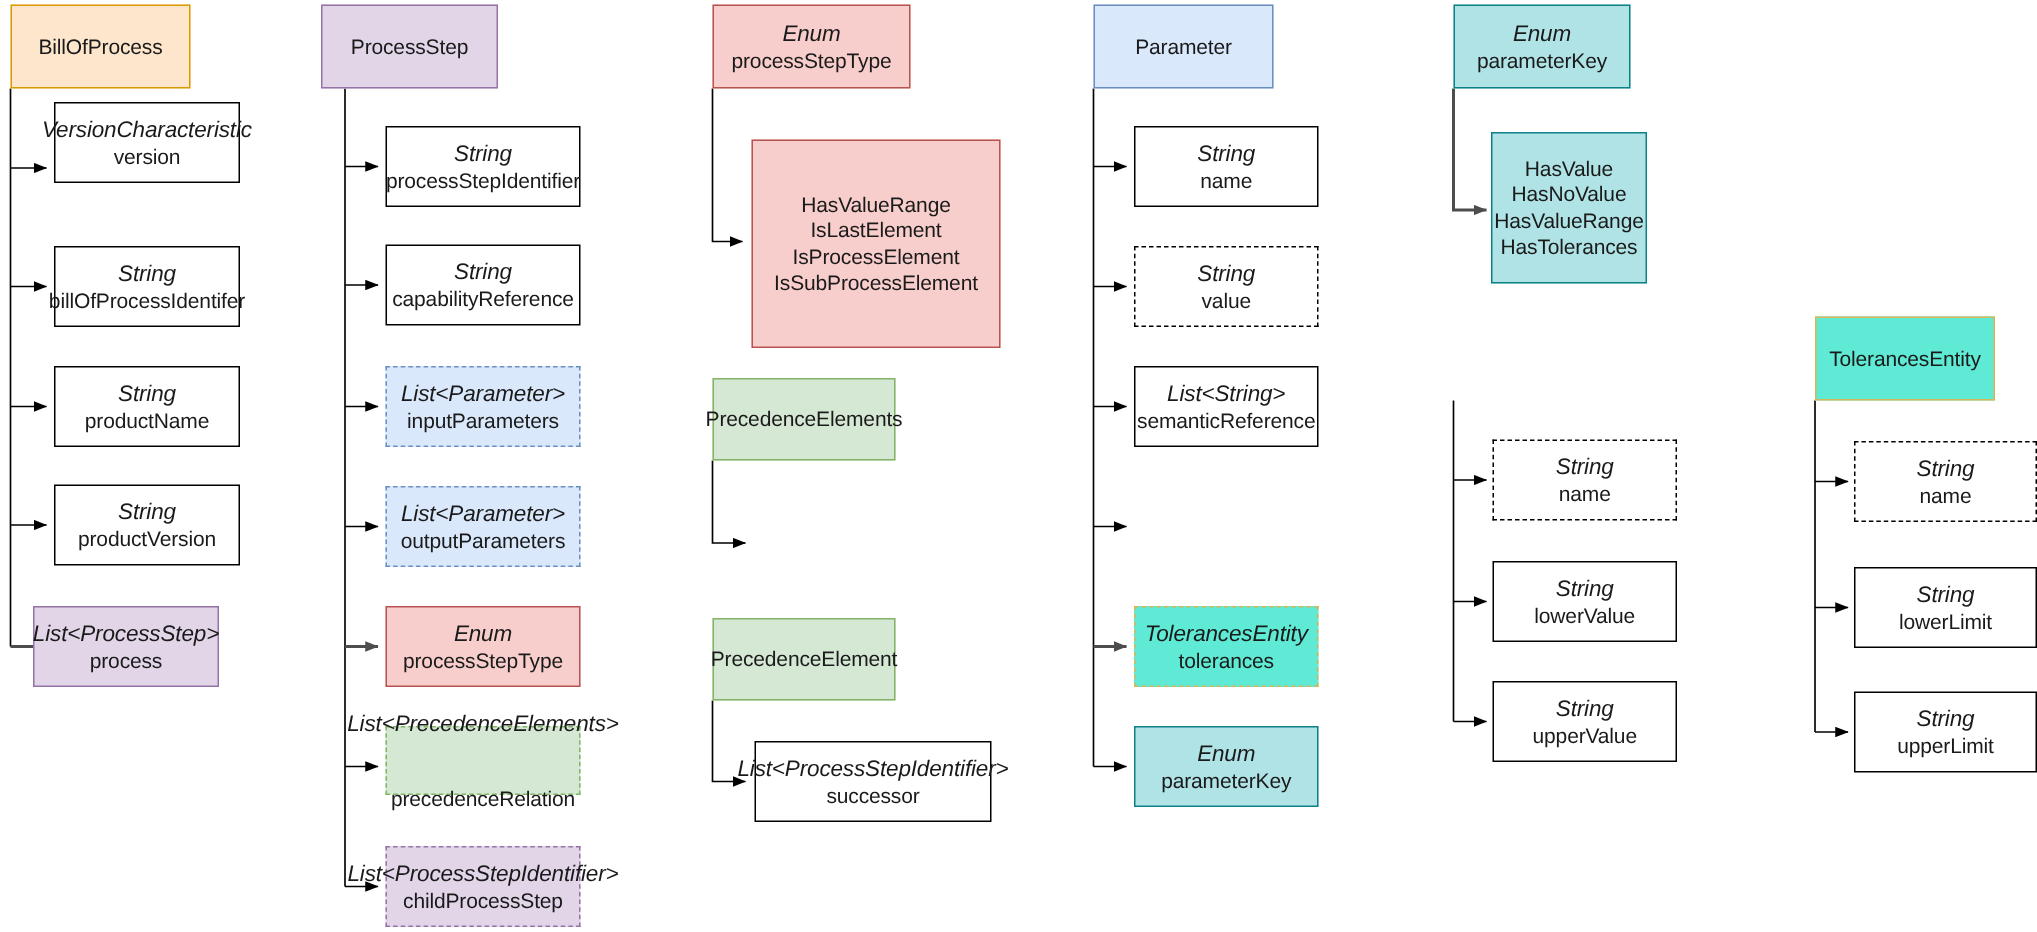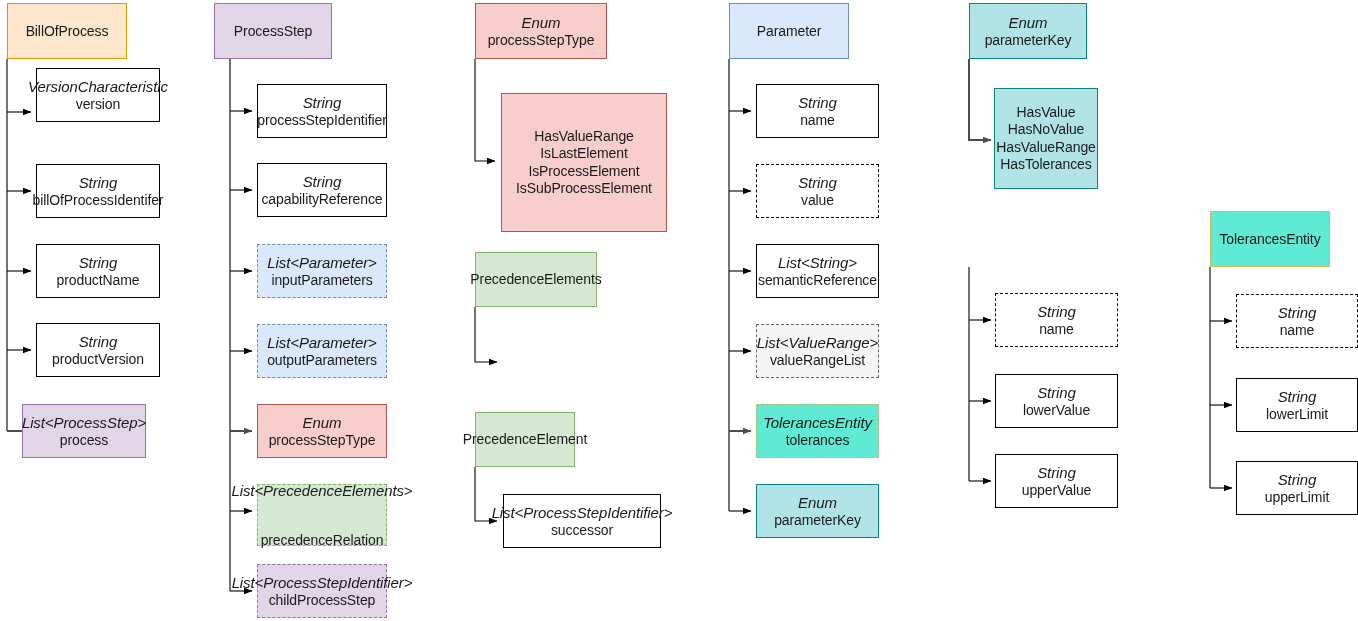--- a/index.html
+++ b/index.html
@@ -167,21 +167,21 @@
   <div class="box f-blue d" style="left:257px;top:324px;width:130px;height:54px;">
     <span class="type">List&lt;Parameter&gt;</span>
     <span class="nm">outputParameters</span>
   </div>
 
   <div class="box f-red" style="left:257px;top:404px;width:130px;height:54px;">
     <span class="type">Enum</span>
     <span class="nm">processStepType</span>
   </div>
 
-  <div class="box f-green d" style="left:257px;top:484px;width:130px;height:62px;gap:32px;">
+  <div class="box f-green d" style="left:257px;top:484px;width:130px;height:46px;gap:32px;">
     <span class="type">List&lt;PrecedenceElements&gt;</span>
     <span class="nm">precedenceRelation</span>
   </div>
 
   <div class="box f-purple d" style="left:257px;top:564px;width:130px;height:54px;">
     <span class="type">List&lt;ProcessStepIdentifier&gt;</span>
     <span class="nm">childProcessStep</span>
   </div>
 
   <div class="box f-red" style="left:475px;top:3px;width:132px;height:56px;">
@@ -194,21 +194,21 @@
 IsLastElement
 IsProcessElement
 IsSubProcessElement</span>
   </div>
 
   <div class="box f-green" style="left:475px;top:252px;width:122px;height:55px;">
     <span class="nm cls">PrecedenceElements</span>
   </div>
 
 
-  <div class="box f-green" style="left:475px;top:412px;width:100px;height:55px;">
+  <div class="box f-green" style="left:475px;top:412px;width:122px;height:55px;">
     <span class="nm cls">PrecedenceElement</span>
   </div>
 
   <div class="box f-white" style="left:503px;top:494px;width:158px;height:54px;">
     <span class="type">List&lt;ProcessStepIdentifier&gt;</span>
     <span class="nm">successor</span>
   </div>
 
   <div class="box f-blue" style="left:729px;top:3px;width:120px;height:56px;">
     <span class="nm cls">Parameter</span>
@@ -222,24 +222,20 @@
   <div class="box f-white d" style="left:756px;top:164px;width:123px;height:54px;">
     <span class="type">String</span>
     <span class="nm">value</span>
   </div>
 
   <div class="box f-white" style="left:756px;top:244px;width:123px;height:54px;">
     <span class="type">List&lt;String&gt;</span>
     <span class="nm">semanticReference</span>
   </div>
 
-  <div class="box f-grey d" style="left:756px;top:324px;width:123px;height:54px;">
-    <span class="type">List&lt;ValueRange&gt;</span>
-    <span class="nm">valueRangeList</span>
-  </div>
 
   <div class="box f-yellow d" style="left:756px;top:404px;width:123px;height:54px;">
     <span class="type">TolerancesEntity</span>
     <span class="nm">tolerances</span>
   </div>
 
   <div class="box f-teal" style="left:756px;top:484px;width:123px;height:54px;">
     <span class="type">Enum</span>
     <span class="nm">parameterKey</span>
   </div>

